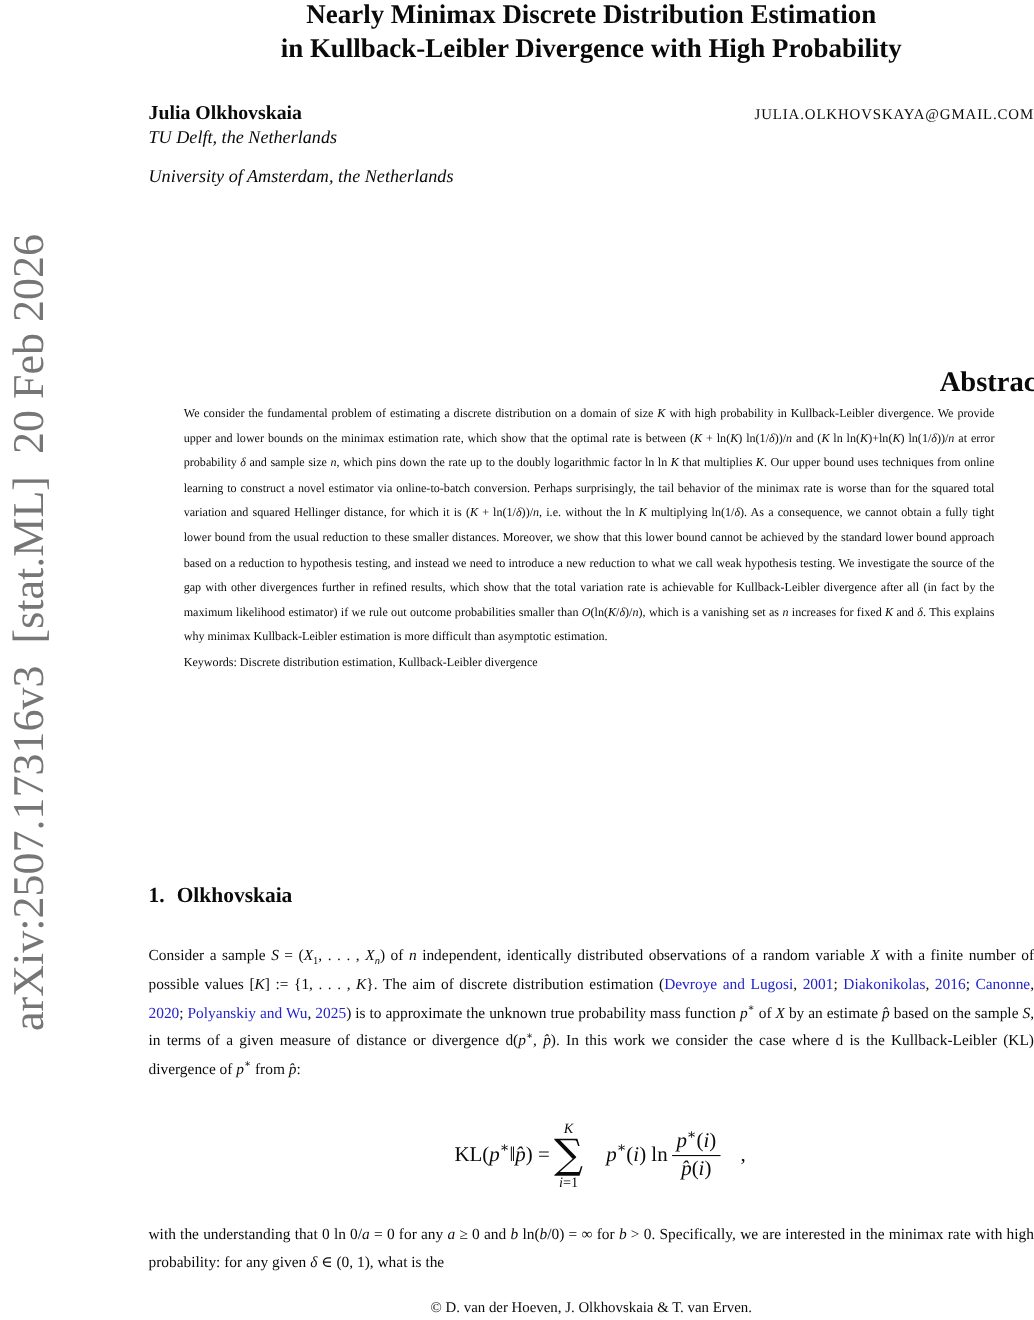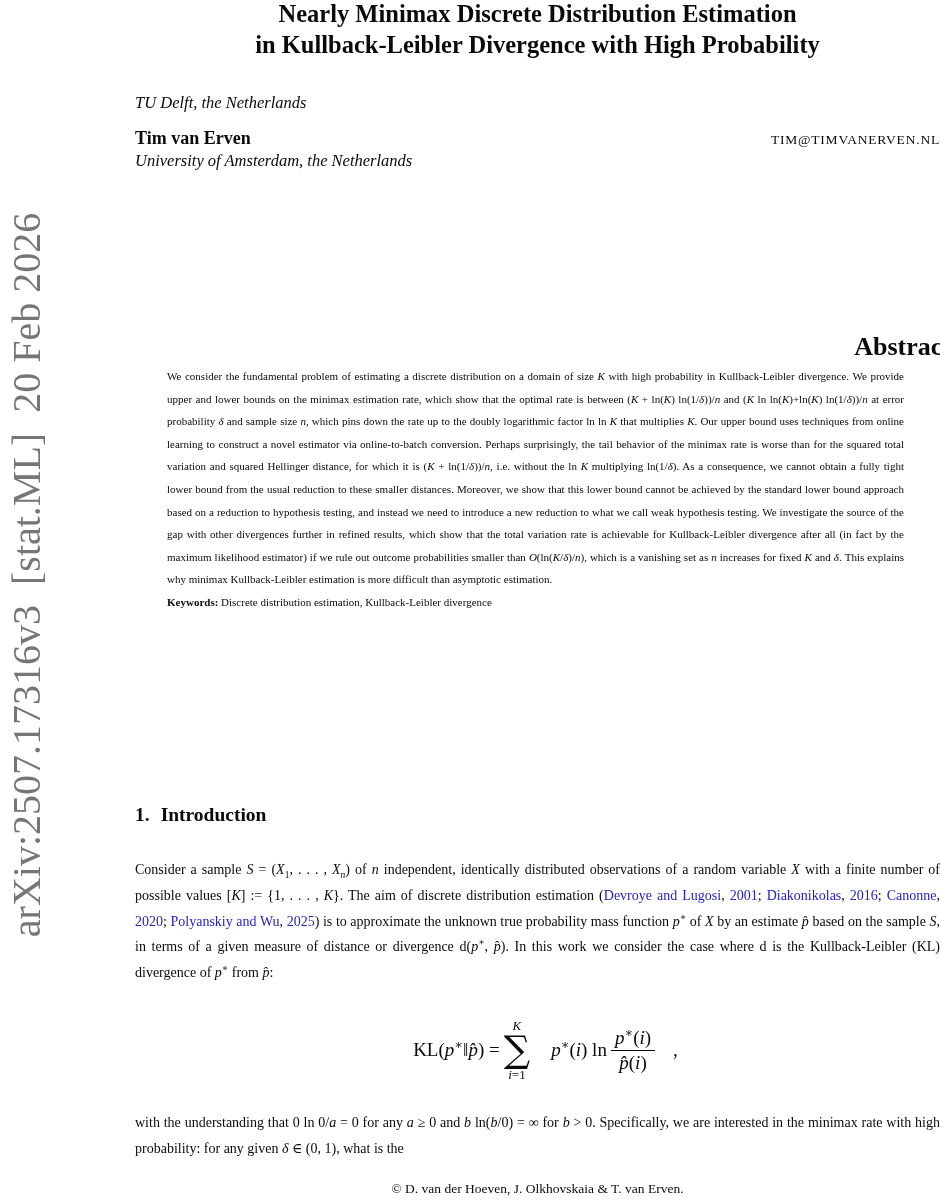--- a/index.html
+++ b/index.html
@@ -73,21 +73,21 @@
     font-family:"DejaVu Serif","DejaVu Sans",serif;
   }
   .frac{
     display:inline-flex;flex-direction:column;align-items:center;
     vertical-align:middle;margin:0 2px 0 4px;text-align:right;
   }
   .frac .num{padding:0 4px 1px 4px;border-bottom:1.4px solid #0a0a0a;line-height:22px;}
   .frac .den{padding:1px 4px 0 4px;line-height:22px;}
   
   .m{font-style:italic;}
-  .b{font-weight:bold;}
+  .b{font-weight:normal;}
   .l{color:var(--link-blue,#2323c8);}
   .sup{vertical-align:super;font-size:68%;line-height:0;}
   .sub{vertical-align:sub;font-size:68%;line-height:0;}
   
   .footer-copyright{
     position:absolute;top:1181px;left:135px;width:805px;
     font-size:13.5px;
     text-align:center;
   }
 </style>
@@ -98,40 +98,40 @@
 
   <div class="arxiv-stamp">arXiv:2507.17316v3  [stat.ML]  20 Feb 2026</div>
 
   <div class="title-block">
     <div>Nearly Minimax Discrete Distribution Estimation</div>
     <div>in Kullback-Leibler Divergence with High Probability</div>
   </div>
 
   <div class="authors-block">
     <div class="author-entry">
+      <div class="author-row">
+        <span class="author-name">Julia Olkhovskaia</span>
+        <span class="author-email">JULIA.OLKHOVSKAYA@GMAIL.COM</span>
+      </div>
       <div class="author-affiliation">TU Delft, the Netherlands</div>
     </div>
     <div class="author-entry">
-      <div class="author-row">
-        <span class="author-name">Tim van Erven</span>
-        <span class="author-email">TIM@TIMVANERVEN.NL</span>
-      </div>
       <div class="author-affiliation">University of Amsterdam, the Netherlands</div>
     </div>
   </div>
 
   <div class="abstract-heading">Abstract</div>
 
   <div class="abstract-body">
     <p style="margin:0;"><span>We consider the fundamental problem of estimating a discrete distribution on a domain of size </span><span class="m">K</span><span> with high probability in Kullback-Leibler divergence. We provide upper and lower bounds on the minimax estimation rate, which show that the optimal rate is between (</span><span class="m">K</span><span> + ln(</span><span class="m">K</span><span>) ln(1/</span><span class="m">δ</span><span>))/</span><span class="m">n</span><span> and (</span><span class="m">K</span><span> ln ln(</span><span class="m">K</span><span>)+ln(</span><span class="m">K</span><span>) ln(1/</span><span class="m">δ</span><span>))/</span><span class="m">n</span><span> at error probability </span><span class="m">δ</span><span> and sample size </span><span class="m">n</span><span>, which pins down the rate up to the doubly logarithmic factor ln ln </span><span class="m">K</span><span> that multiplies </span><span class="m">K</span><span>. Our upper bound uses techniques from online learning to construct a novel estimator via online-to-batch conversion. Perhaps surprisingly, the tail behavior of the minimax rate is worse than for the squared total variation and squared Hellinger distance, for which it is (</span><span class="m">K</span><span> + ln(1/</span><span class="m">δ</span><span>))/</span><span class="m">n</span><span>, i.e. without the ln </span><span class="m">K</span><span> multiplying ln(1/</span><span class="m">δ</span><span>). As a consequence, we cannot obtain a fully tight lower bound from the usual reduction to these smaller distances. Moreover, we show that this lower bound cannot be achieved by the standard lower bound approach based on a reduction to hypothesis testing, and instead we need to introduce a new reduction to what we call weak hypothesis testing. We investigate the source of the gap with other divergences further in refined results, which show that the total variation rate is achievable for Kullback-Leibler divergence after all (in fact by the maximum likelihood estimator) if we rule out outcome probabilities smaller than </span><span class="m">O</span><span>(ln(</span><span class="m">K</span><span>/</span><span class="m">δ</span><span>)/</span><span class="m">n</span><span>), which is a vanishing set as </span><span class="m">n</span><span> increases for fixed </span><span class="m">K</span><span> and </span><span class="m">δ</span><span>. This explains why minimax Kullback-Leibler estimation is more difficult than asymptotic estimation.</span></p>
     <p class="keywords-line" style="margin:0;"><span class="b">Keywords:</span><span> Discrete distribution estimation, Kullback-Leibler divergence</span></p>
   </div>
 
   <div class="section-heading">
-    <span class="section-number">1.</span><span>Introduction</span>
+    <span class="section-number">1.</span><span>Olkhovskaia</span>
   </div>
 
   <p class="body-para para-1"><span>Consider a sample </span><span class="m">S</span><span> = (</span><span class="m">X</span><span class="sub">1</span><span>, . . . , </span><span class="m">X</span><span class="sub m">n</span><span>) of </span><span class="m">n</span><span> independent, identically distributed observations of a random variable </span><span class="m">X</span><span> with a finite number of possible values [</span><span class="m">K</span><span>] := {1, . . . , </span><span class="m">K</span><span>}. The aim of discrete distribution estimation (</span><span class="l">Devroye and Lugosi</span><span>, </span><span class="l">2001</span><span>; </span><span class="l">Diakonikolas</span><span>, </span><span class="l">2016</span><span>; </span><span class="l">Canonne</span><span>, </span><span class="l">2020</span><span>; </span><span class="l">Polyanskiy and Wu</span><span>, </span><span class="l">2025</span><span>) is to approximate the unknown true probability mass function </span><span class="m">p</span><span class="sup">∗</span><span> of </span><span class="m">X</span><span> by an estimate </span><span class="m">p̂</span><span> based on the sample </span><span class="m">S</span><span>, in terms of a given measure of distance or divergence d(</span><span class="m">p</span><span class="sup">∗</span><span>, </span><span class="m">p̂</span><span>). In this work we consider the case where d is the Kullback-Leibler (KL) divergence of </span><span class="m">p</span><span class="sup">∗</span><span> from </span><span class="m">p̂</span><span>:</span></p>
 
   <div class="equation-row">
     <span class="eq-piece"><span>KL(</span><span class="m">p</span><span class="sup">∗</span><span>‖</span><span class="m">p̂</span><span>) = </span></span>
     <span class="bigsum">
       <span class="lim"><span class="m">K</span></span>
       <span class="sigma">∑</span>
       <span class="lim"><span class="m">i</span><span>=1</span></span>

